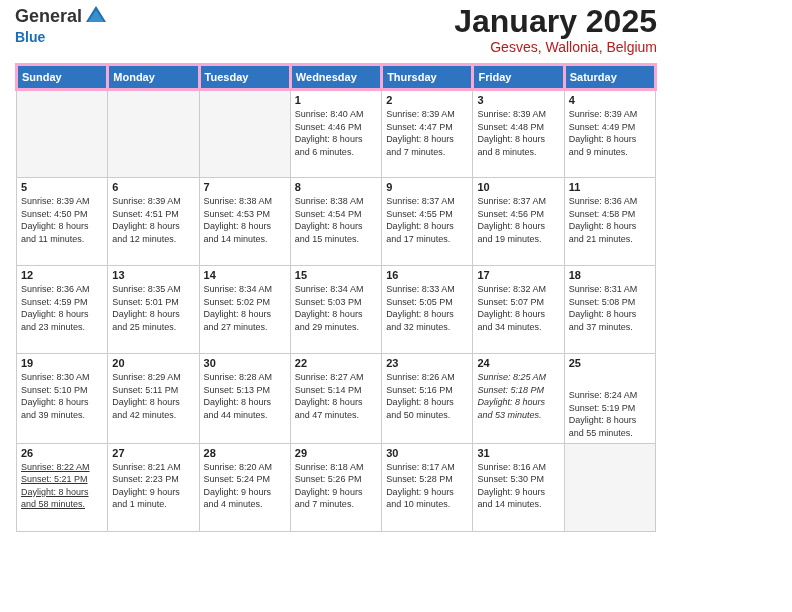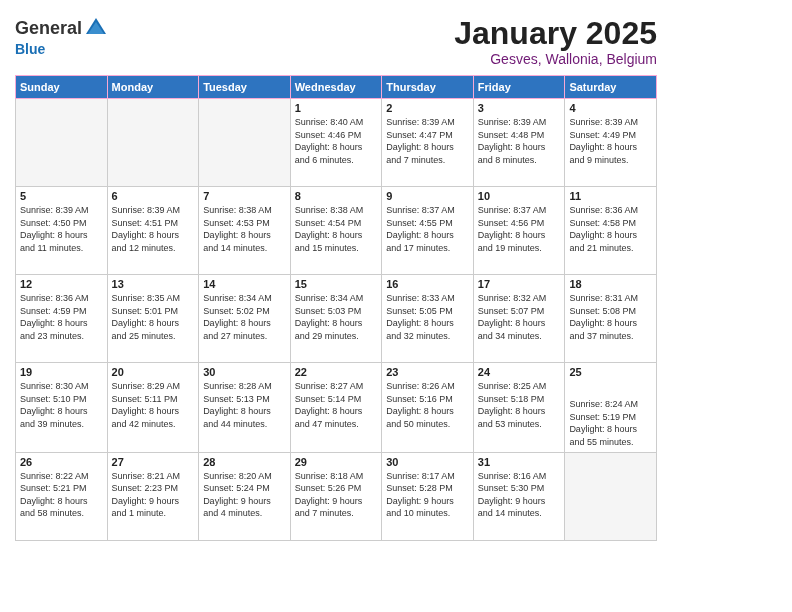--- a/index.html
+++ b/index.html
@@ -5,21 +5,21 @@
     * { box-sizing: border-box; margin: 0; padding: 0; }
     body {
       font-family: Arial, sans-serif;
       background: #fff;
       width: 792px;
       height: 612px;
       overflow: hidden;
     }
     .container {
       width: 672px;
-      padding: 16px 15px;
+      padding: 4px 15px;
     }
     .header {
       display: flex;
       justify-content: space-between;
       align-items: flex-start;
       margin-bottom: 8px;
     }
     .logo {
       display: flex;
       align-items: center;
@@ -45,35 +45,35 @@
       text-align: right;
     }
     .title-month {
       font-size: 32px;
       font-weight: bold;
       color: #222;
       line-height: 1.1;
     }
     .title-location {
       font-size: 14px;
-      color: #701a75;
+      color: #b91c1c;
     }
     table {
       width: 100%;
       border-collapse: collapse;
       table-layout: fixed;
     }
     th {
       background-color: #2e74c0;
       color: #fff;
       font-size: 11px;
       font-weight: bold;
       padding: 5px 4px;
       text-align: left;
-      border: 1px solid #f9a8d4;
+      border: 3px solid #f9a8d4;
     }
     td {
       border: 1px solid #ccc;
       vertical-align: top;
       padding: 3px 4px;
       font-size: 9.5px;
       color: #333;
       height: 88px;
       background: #fff;
     }
@@ -297,37 +297,37 @@
           </td>
           <td>
             <span class="day-num">23</span>
             <div class="day-info" style="white-space: pre-line;">Sunrise: 8:26 AM
 Sunset: 5:16 PM
 Daylight: 8 hours
 and 50 minutes.</div>
           </td>
           <td>
             <span class="day-num">24</span>
-            <div class="day-info" style="white-space: pre-line;">Sunrise: 8:25 AM
+            <div class="day-info" style="white-space: pre-line; font-style: italic;">Sunrise: 8:25 AM
 Sunset: 5:18 PM
 Daylight: 8 hours
 and 53 minutes.</div>
           </td>
           <td>
             <span class="day-num">25</span>
             <div class="day-info" style="white-space: pre-line; margin-top: 20px;">Sunrise: 8:24 AM
 Sunset: 5:19 PM
 Daylight: 8 hours
 and 55 minutes.</div>
           </td>
         </tr>
         <tr>
           <td>
             <span class="day-num">26</span>
-            <div class="day-info" style="white-space: pre-line;">Sunrise: 8:22 AM
+            <div class="day-info" style="white-space: pre-line; text-decoration: underline;">Sunrise: 8:22 AM
 Sunset: 5:21 PM
 Daylight: 8 hours
 and 58 minutes.</div>
           </td>
           <td>
             <span class="day-num">27</span>
             <div class="day-info" style="white-space: pre-line;">Sunrise: 8:21 AM
 Sunset: 2:23 PM
 Daylight: 9 hours
 and 1 minute.</div>

